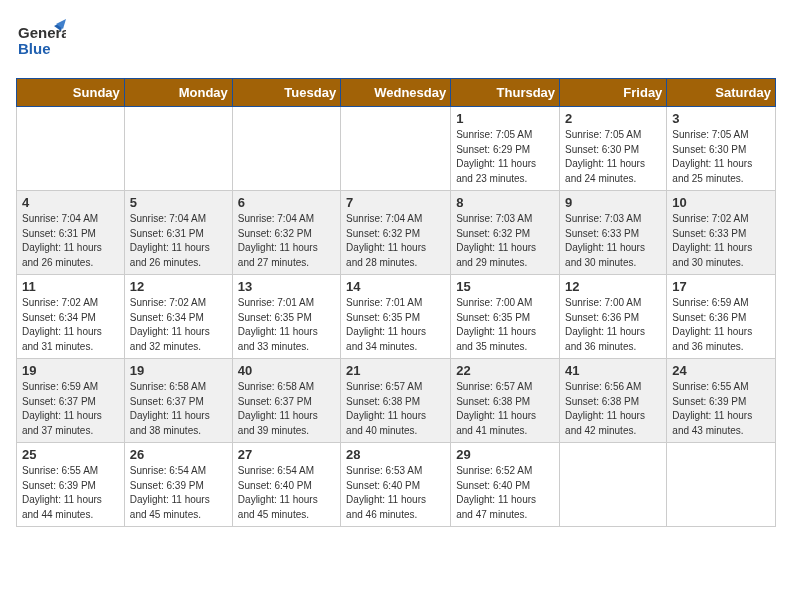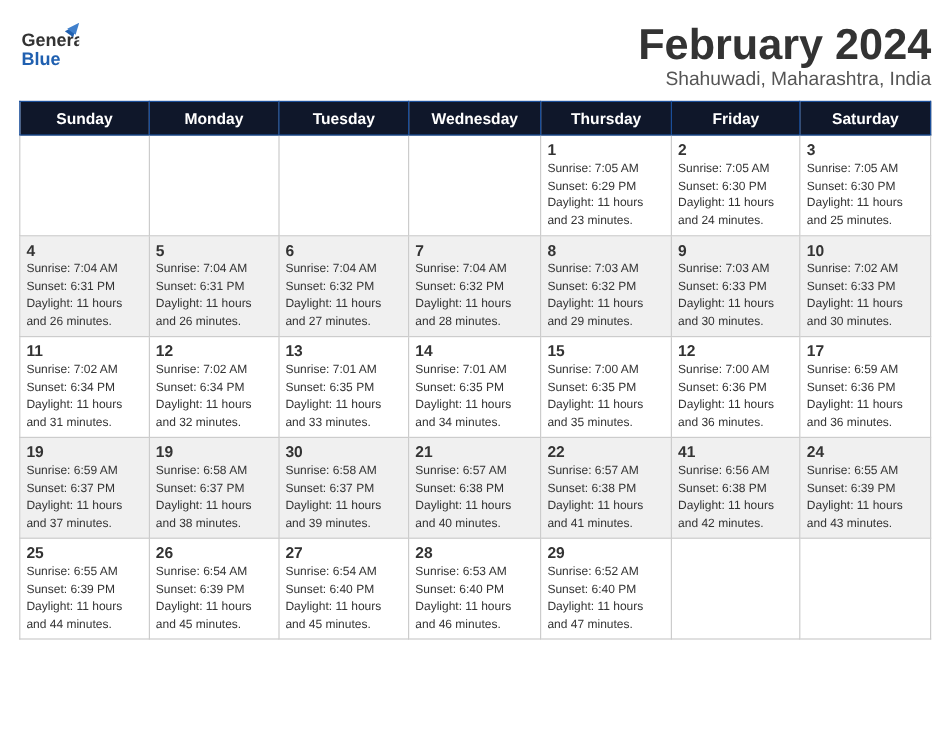--- a/index.html
+++ b/index.html
@@ -32,24 +32,24 @@
     .location-title {
       font-size: 16px;
       color: #555;
     }
     .calendar-table {
       width: 100%;
       border-collapse: collapse;
       font-size: 11px;
     }
     .calendar-table thead th {
-      background-color: #0f172a;
+      background-color: #a16207;
       color: #fff;
       padding: 6px 4px;
-      text-align: center;
+      text-align: right;
       font-size: 13px;
       font-weight: bold;
       border: 1px solid #1a4e99;
     }
     .calendar-table tbody td {
       border: 1px solid #ccc;
       vertical-align: top;
       padding: 4px 5px;
       width: 113px;
       min-height: 80px;
@@ -86,24 +86,20 @@
   <div class="logo">
     <div>
       <svg width="50" height="50" viewBox="0 0 50 50">
         <text x="2" y="22" font-size="15" font-weight="bold" fill="#333">General</text>
         <text x="2" y="38" font-size="15" font-weight="bold" fill="#2060b0">Blue</text>
         <polygon points="38,10 48,5 45,15" fill="#2060b0"></polygon>
         <polygon points="40,8 50,3 47,13" fill="#4080cc"></polygon>
       </svg>
     </div>
   </div>
-  <div class="title-area">
-    <div class="month-title">February 2024</div>
-    <div class="location-title">Shahuwadi, Maharashtra, India</div>
-  </div>
 </div>
 
 <table class="calendar-table">
   <thead>
     <tr>
     <th>Sunday</th>
         <th>Monday</th>
         <th>Tuesday</th>
         <th>Wednesday</th>
         <th>Thursday</th>
@@ -193,21 +189,21 @@
       <tr>
         <td>
           <span class="day-number">19</span>
           <div class="day-info">Sunrise: 6:59 AM<br>Sunset: 6:37 PM<br>Daylight: 11 hours and 37 minutes.</div>
         </td>
         <td>
           <span class="day-number">19</span>
           <div class="day-info">Sunrise: 6:58 AM<br>Sunset: 6:37 PM<br>Daylight: 11 hours and 38 minutes.</div>
         </td>
         <td>
-          <span class="day-number">30</span>
+          <span class="day-number">40</span>
           <div class="day-info">Sunrise: 6:58 AM<br>Sunset: 6:37 PM<br>Daylight: 11 hours and 39 minutes.</div>
         </td>
         <td>
           <span class="day-number">21</span>
           <div class="day-info">Sunrise: 6:57 AM<br>Sunset: 6:38 PM<br>Daylight: 11 hours and 40 minutes.</div>
         </td>
         <td>
           <span class="day-number">22</span>
           <div class="day-info">Sunrise: 6:57 AM<br>Sunset: 6:38 PM<br>Daylight: 11 hours and 41 minutes.</div>
         </td>

